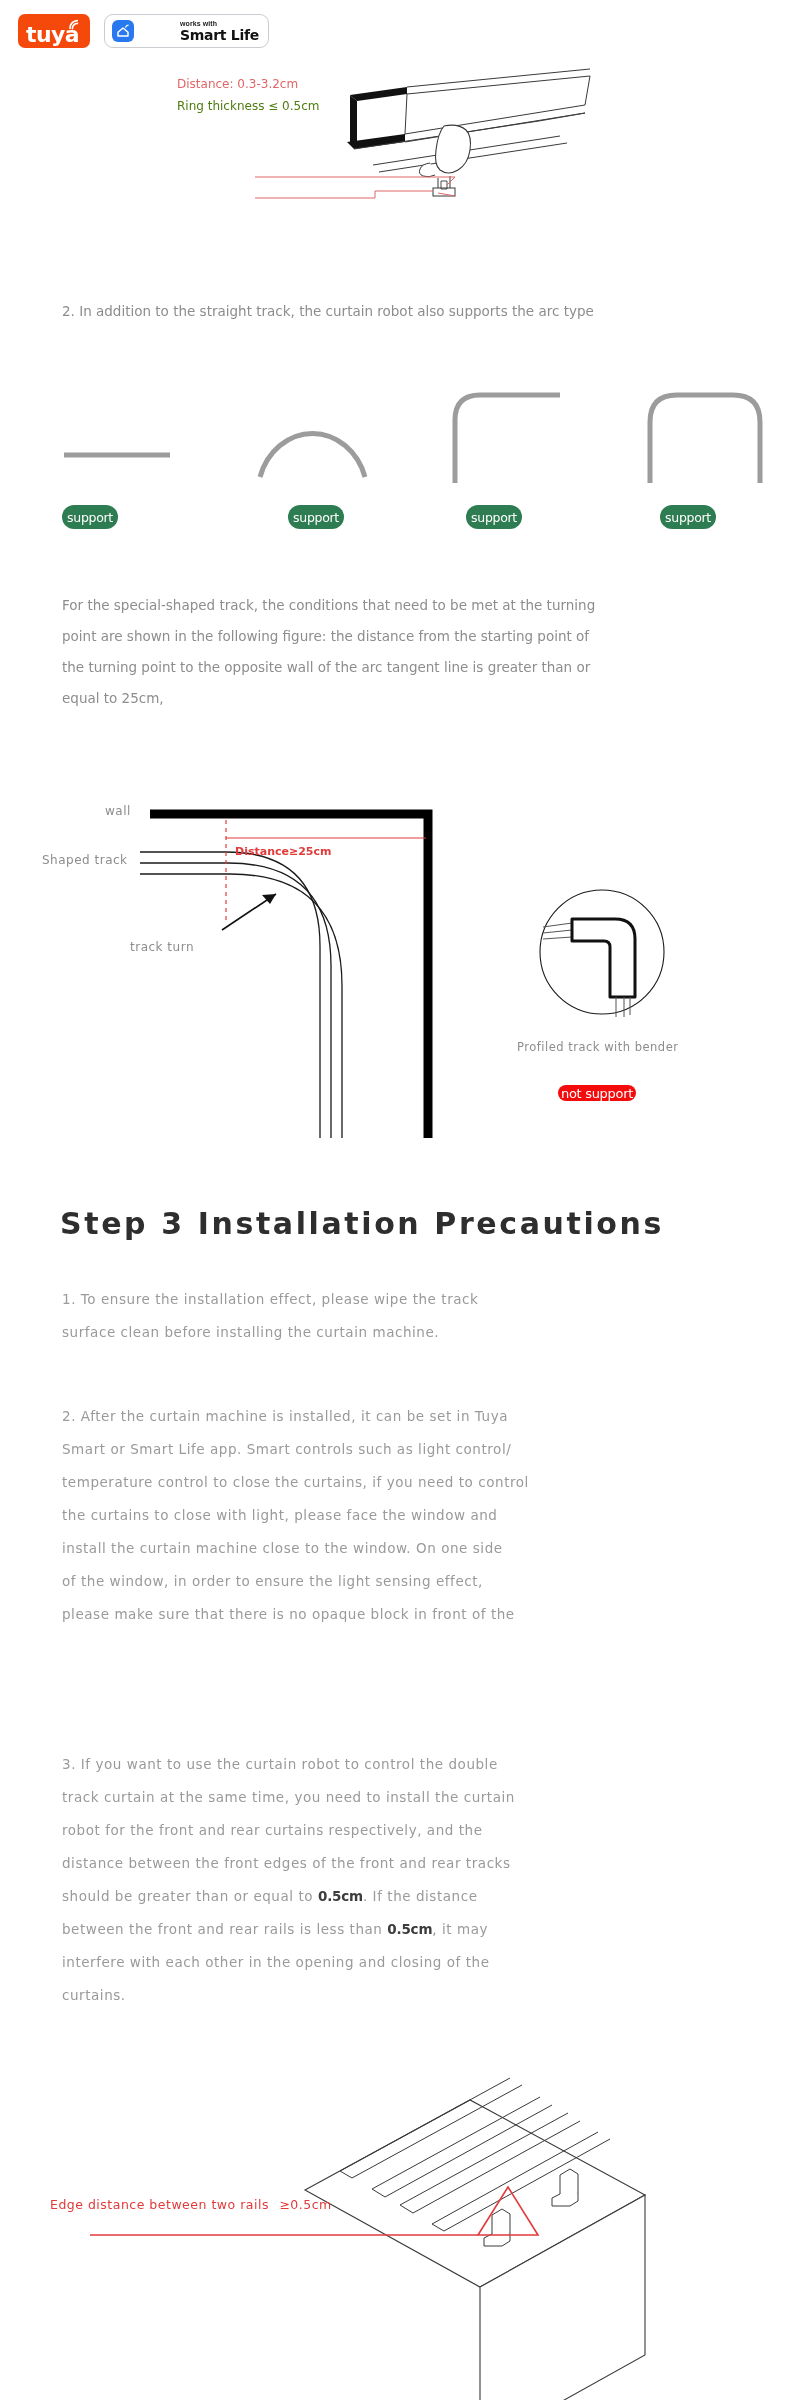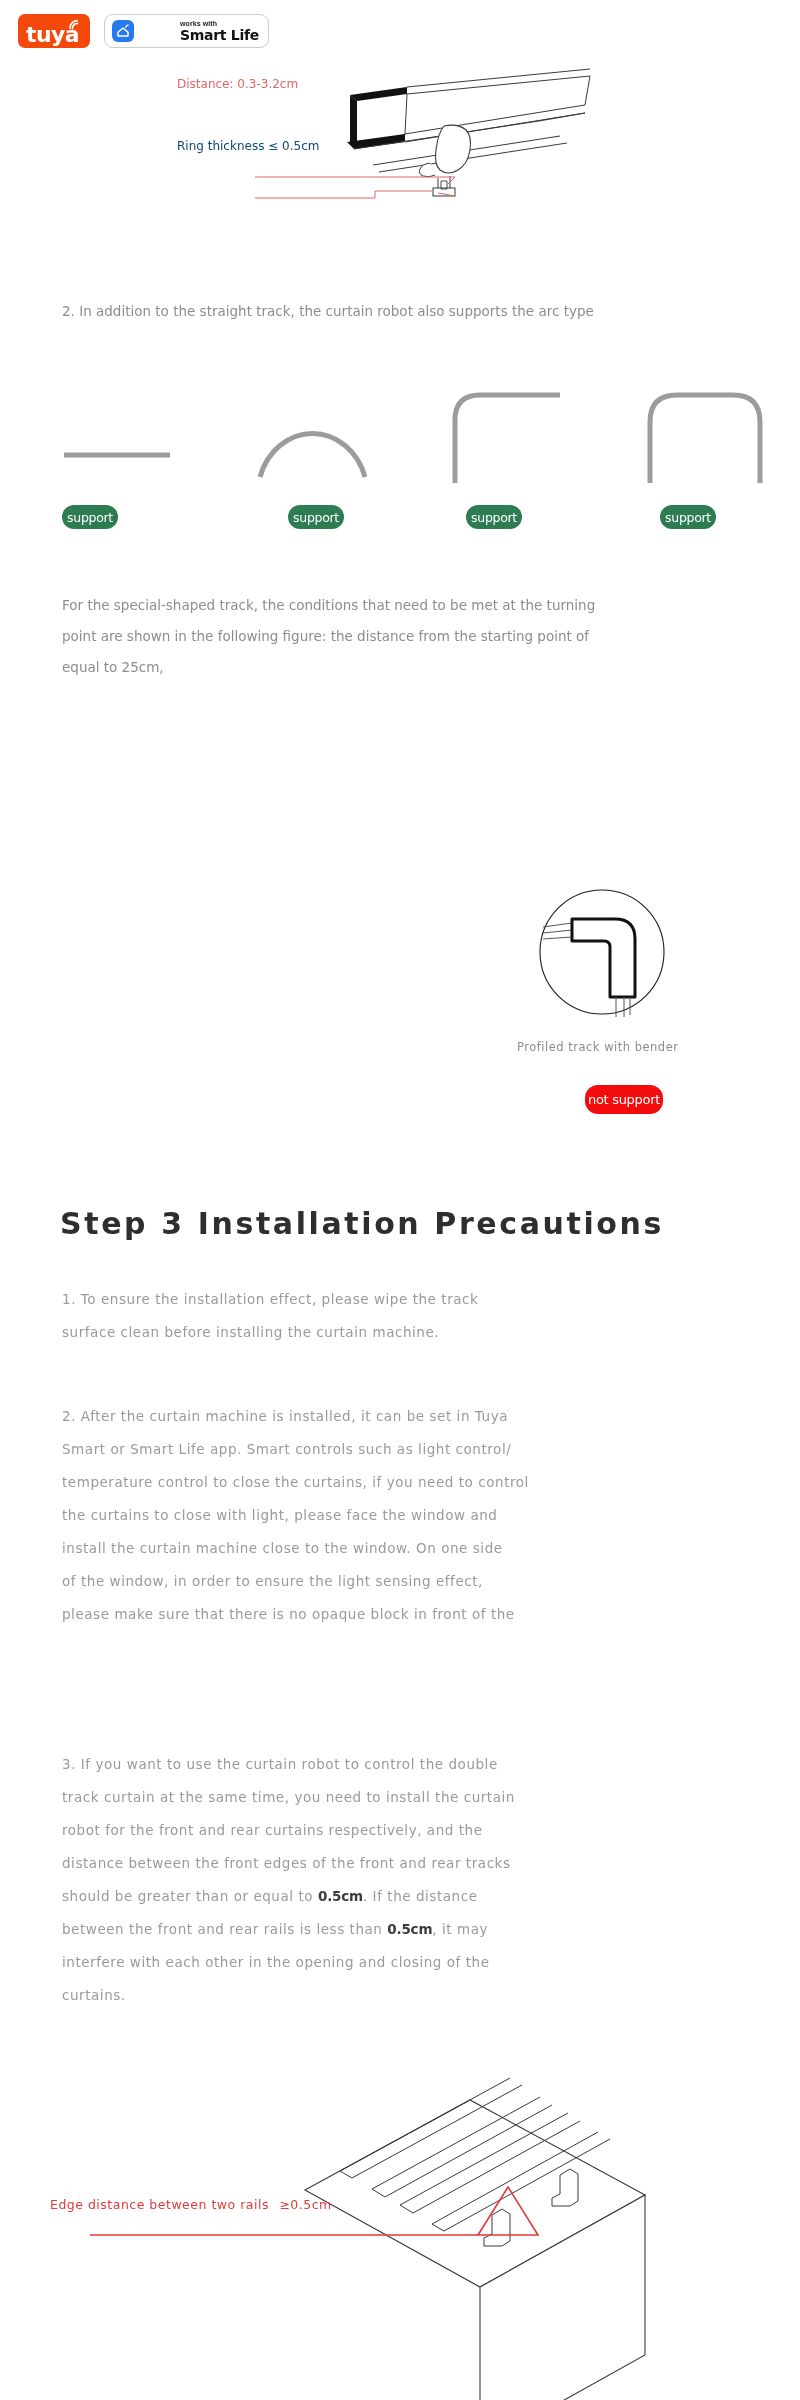--- a/index.html
+++ b/index.html
@@ -46,21 +46,21 @@
     letter-spacing:2.6px;font-family:"DejaVu Sans",sans-serif;
   }
 
   
   .pill{
     position:absolute;border-radius:13px;display:flex;align-items:center;
     justify-content:center;color:#fff;font-size:12.5px;letter-spacing:-.3px;
     font-family:"DejaVu Sans",sans-serif;
   }
   .pill.support{background:#2E7D52;width:56px;height:24px;}
-  .pill.nosupport{background:#F40B0B;width:78px;height:29px;border-radius:13px;font-size:13px;margin-left:27px;}
+  .pill.nosupport{background:#F40B0B;width:78px;height:16px;border-radius:13px;font-size:13px;}
 
   .caption{position:absolute;color:#8d8d8d;font-size:11.5px;letter-spacing:.5px;
     font-family:"DejaVu Sans",sans-serif;}
 
   svg{display:block;overflow:visible;}
   .dgm{position:absolute;}
 </style>
 </head>
 <body>
 
@@ -113,21 +113,21 @@
 
       <path d="M183 93 L183 108 M195 91 L195 106" stroke="#3a3a3a" stroke-width="1"></path>
       <rect x="178" y="103" width="22" height="8" fill="#ffffff" stroke="#3a3a3a" stroke-width="1"></rect>
       <path d="M186 96 L192 96 L192 104 L186 104 Z" fill="none" stroke="#3a3a3a" stroke-width=".9"></path>
 
       <path d="M0 92 L200 92 L192 100" fill="none" stroke="#E06666" stroke-width="1"></path>
       <path d="M0 113 L120 113 L120 106 L178 106" fill="none" stroke="#E06666" stroke-width="1"></path>
       <path d="M183 108 L200 111" fill="none" stroke="#E06666" stroke-width="1"></path>
     </svg>
     <div style="position:absolute;left:-78px;top:-8px;color:#E06666;font-size:12px;font-family:'DejaVu Sans',sans-serif;white-space:nowrap;">Distance: 0.3-3.2cm</div>
-    <div style="position:absolute;left:-78px;top:14px;color:#0c4a6e;font-size:12px;font-family:'DejaVu Sans',sans-serif;white-space:nowrap;margin-top:40px;">Ring thickness ≤ 0.5cm</div>
+    <div style="position:absolute;left:-78px;top:14px;color:#4d7c0f;font-size:12px;font-family:'DejaVu Sans',sans-serif;white-space:nowrap;">Ring thickness ≤ 0.5cm</div>
   </div>
 
   <div class="body-txt" style="left:62px;top:296px;width:700px;">2. In addition to the straight track, the curtain robot also supports the arc type</div>
 
   <div class="dgm" style="left:62px;top:400px;">
     <svg width="110" height="80" viewBox="0 0 110 80">
       <line x1="2" y1="55" x2="108" y2="55" stroke="#9c9c9c" stroke-width="5" stroke-linecap="butt"></line>
     </svg>
   </div>
   <div class="pill support" style="left:62px;top:505px;">
@@ -157,23 +157,45 @@
       <path d="M5 93 L5 32 Q5 5 32 5 L88 5 Q115 5 115 32 L115 93" fill="none" stroke="#9c9c9c" stroke-width="5"></path>
     </svg>
   </div>
   <div class="pill support" style="left:660px;top:505px;">
     <span>support</span>
   </div>
 
   <div class="body-txt" style="left:62px;top:590px;width:700px;">
     <div>For the special-shaped track, the conditions that need to be met at the turning</div>
     <div>point are shown in the following figure: the distance from the starting point of</div>
+    <div>the turning point to the opposite wall of the arc tangent line is greater than or</div>
     <div>equal to 25cm,</div>
   </div>
 
+  <div class="dgm" style="left:50px;top:790px;">
+    <svg width="390" height="350" viewBox="0 0 390 350">
+
+      <path d="M100 24 L378 24 L378 348" fill="none" stroke="#000" stroke-width="9"></path>
+
+      <path d="M90 62 L176 62 Q270 62 270 156 L270 348" fill="none" stroke="#1a1a1a" stroke-width="1.3"></path>
+      <path d="M90 73 L178 73 Q281 73 281 176 L281 348" fill="none" stroke="#1a1a1a" stroke-width="1.3"></path>
+      <path d="M90 84 L180 84 Q292 84 292 196 L292 348" fill="none" stroke="#1a1a1a" stroke-width="1.3"></path>
+
+      <line x1="176" y1="30" x2="176" y2="133" stroke="#E23A3A" stroke-width="1.2" stroke-dasharray="4,4"></line>
+
+      <line x1="176" y1="48" x2="376" y2="48" stroke="#E23A3A" stroke-width="1.2"></line>
+
+      <path d="M172 140 L226 104" fill="none" stroke="#111" stroke-width="1.6"></path>
+      <path d="M226 104 L212 105 L220 114 Z" fill="#111"></path>
+    </svg>
+    <div class="caption" style="left:55px;top:14px;font-size:12px;">wall</div>
+    <div class="caption" style="left:-8px;top:63px;font-size:12px;">Shaped track</div>
+    <div class="caption" style="left:80px;top:150px;font-size:12px;">track turn</div>
+    <div style="position:absolute;left:185px;top:55px;color:#E23A3A;font-size:11px;font-weight:600;white-space:nowrap;font-family:'DejaVu Sans',sans-serif;">Distance≥25cm</div>
+  </div>
 
   <div class="dgm" style="left:525px;top:875px;">
     <svg width="155" height="155" viewBox="0 0 155 155">
       <circle cx="77" cy="77" r="62" fill="none" stroke="#1a1a1a" stroke-width="1.1"></circle>
 
       <path d="M18 52 L47 48 M18 58 L47 55 M18 64 L47 62" stroke="#555" stroke-width="1"></path>
 
       <path d="M47 44 L90 44 Q110 44 110 64 L110 122 L85 122 L85 72 Q85 66 79 66 L47 66 Z" fill="#ffffff" stroke="#111" stroke-width="3" stroke-linejoin="round"></path>
 
       <path d="M91 122 L91 142 M99 122 L99 142 M105 122 L105 140" stroke="#555" stroke-width="1"></path>

